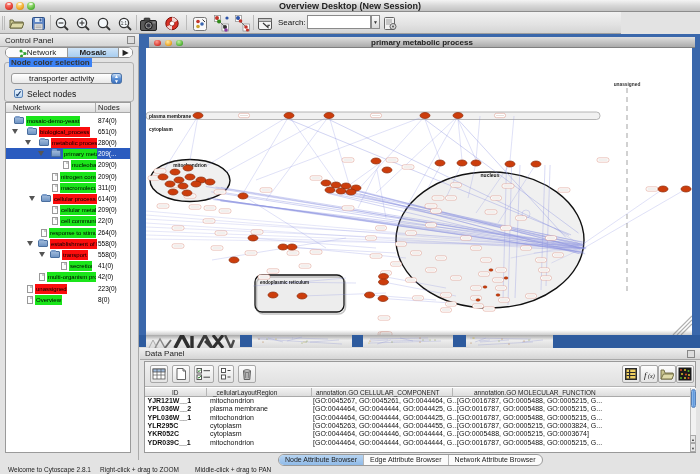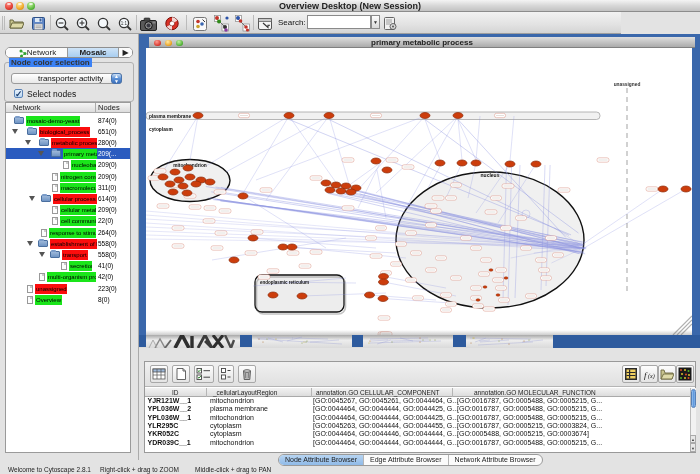--- a/index.html
+++ b/index.html
@@ -23,21 +23,21 @@
 
 
 #cpanel { left:0; top:34px; width:139px; height:426px; background:#e3e3e3; border-right:1px solid #aaa; }
 #cphead { left:0; top:0; width:139px; height:13px;
   background:linear-gradient(#f0f0f0,#d5d5d5); border-bottom:1px solid #a8a8a8;
   font-size:8px; color:#222; line-height:13px; padding-left:5px; }
 #tabs { left:5px; top:13px; width:128px; height:11px; border:1px solid #8f8f8f; border-radius:5px; background:#fbfbfb; overflow:hidden; display:flex; }
 #tabs .tab { font-size:8px; line-height:9px; text-align:center; color:#222; }
 #grpbox { left:4px; top:28px; width:130px; height:40px; border:1px solid #b0b0b0; border-radius:3px; }
 #grplabel { left:9px; top:24px; font-size:8px; font-weight:bold; color:#333; background:#3b82f6; padding:0 2px; }
-#combo { left:11px; top:39px; width:111px; height:11px; background:linear-gradient(#fff,#e8e8e8); border:1px solid #9a9a9a; border-radius:3px; font-size:8px; line-height:10px; color:#111; padding-left:26px; }
+#combo { left:11px; top:39px; width:111px; height:11px; background:linear-gradient(#fff,#e8e8e8); border:1px solid #9a9a9a; border-radius:3px; font-size:8px; line-height:10px; color:#111; padding-left:17px; }
 #combo .step { position:absolute; right:-1px; top:-1px; width:11px; height:11px; border-radius:3px; background:linear-gradient(#cfe2f7,#5a90d6 50%,#3d71bd); border:1px solid #4a74ad; color:#fff; font-size:5px; line-height:5px; text-align:center; }
 #checkbox { left:14px; top:55px; width:9px; height:9px; background:linear-gradient(#eaf3fc,#b9d6f2); border:1px solid #5b84b8; border-radius:2px; color:#1a3a68; font-size:9px; line-height:8px; font-weight:bold; text-align:center; }
 #cbl { left:27px; top:55px; font-size:8.5px; color:#111; }
 #treebox { left:5px; top:68px; width:126px; height:351px; background:#fff; border:1px solid #9a9a9a; }
 #treehead { left:0; top:0; width:124px; height:10px; background:linear-gradient(#f5f5f5,#dcdcdc); border-bottom:1px solid #a9a9a9; font-size:7.5px; color:#222; }
 .trow { position:absolute; left:0; width:124px; height:11px; font-size:6px; line-height:11px; white-space:nowrap; }
 .trow .lbl { position:absolute; top:0.5px; height:10px; line-height:10px; padding:0 1px; color:#000; overflow:hidden; }
 .trow .num { position:absolute; left:92px; top:0; color:#000; font-size:6.5px; }
 .tri { position:absolute; top:3px; width:0; height:0; border-left:3.5px solid transparent; border-right:3.5px solid transparent; border-top:5px solid #555; }
 .fold { position:absolute; top:2px; width:10px; height:7px; background:linear-gradient(#9db8d9,#6f94c4); border:1px solid #4a6f9f; border-radius:1px; }
@@ -181,20 +181,21 @@
   <div class="tsep" style="left:50px"></div>
   <div class="tsep" style="left:136px"></div>
   <div class="tsep" style="left:186px"></div>
   <div class="tsep" style="left:253px"></div>
   <div style="position:absolute;left:278px;top:6px;font-size:8px;color:#111;">Search:</div>
   <div style="position:absolute;left:307px;top:3px;width:64px;height:14px;background:#fff;border:1px solid #8a8a8a;"></div>
   <div style="position:absolute;left:371px;top:3px;width:9px;height:14px;background:linear-gradient(#fdfdfd,#d8d8d8);border:1px solid #8a8a8a;font-size:5px;line-height:13px;text-align:center;color:#333;">▼</div>
 </div>
 
 <div class="abs" id="cpanel">
+  <div class="abs" id="cphead">Control Panel<span style="position:absolute;right:4px;top:2px;width:8px;height:8px;border:1px solid #888;background:#ddd;"></span></div>
   <div class="abs" id="tabs">
     <div class="tab" style="width:62px;background:#fbfbfb;border-right:1px solid #999;position:relative;"><svg width="8" height="9" viewBox="0 0 8 9" style="position:absolute;left:13px;top:1px">
           <circle cx="2" cy="2" r="1.5" fill="#2fa12f"></circle>
           <circle cx="6" cy="4.5" r="1.5" fill="#2fa12f"></circle>
           <circle cx="2.5" cy="7" r="1.5" fill="#2fa12f"></circle>
           <path d="M2 2 L6 4.5 L2.5 7" stroke="#2fa12f" stroke-width="0.7" fill="none"></path>
         </svg><span style="margin-left:10px">Network</span></div>
     <div class="tab" style="width:50px;background:linear-gradient(#cfe4f7,#a8cdf0);font-weight:bold;">Mosaic</div>
     <div class="tab" style="width:14px;background:#fbfbfb;border-left:1px solid #999;">▶</div>
   </div>
@@ -689,20 +690,21 @@
       </svg>
       <div style="position:absolute;left:0px;top:0;width:7px;height:12px;background:#2e5b9e;"></div>
       <div style="position:absolute;left:101px;top:0;width:12px;height:12px;background:#2e5b9e;"></div>
       <div style="position:absolute;left:213px;top:0;width:11px;height:12px;background:#2e5b9e;"></div>
       <div style="position:absolute;left:314px;top:0;width:13px;height:12px;background:#2e5b9e;"></div>
       <div style="position:absolute;left:414px;top:0;width:147px;height:13px;background:#2e5b9e;"></div>
     </div>
 </div>
 
 <div class="abs" id="dpanel">
+  <div class="abs" id="dphead">Data Panel<span style="position:absolute;right:5px;top:2px;width:8px;height:8px;border:1px solid #888;background:#ddd;"></span></div>
   <div class="abs" id="dpframe">
     <div class="abs" id="dptool">
         <div class="dbtn" style="left:5px;width:18px">
           <svg width="14" height="14" style="position:absolute;left:1px;top:1px" viewBox="0 0 14 14">
             <rect x="1" y="2" width="12" height="10" fill="#fff" stroke="#555" stroke-width="0.8"></rect>
             <rect x="1" y="2" width="12" height="3" fill="#9db8d9" stroke="#555" stroke-width="0.8"></rect>
             <line x1="5" y1="2" x2="5" y2="12" stroke="#555" stroke-width="0.7"></line>
             <line x1="9" y1="2" x2="9" y2="12" stroke="#555" stroke-width="0.7"></line>
             <line x1="1" y1="8" x2="13" y2="8" stroke="#555" stroke-width="0.7"></line>
           </svg>

